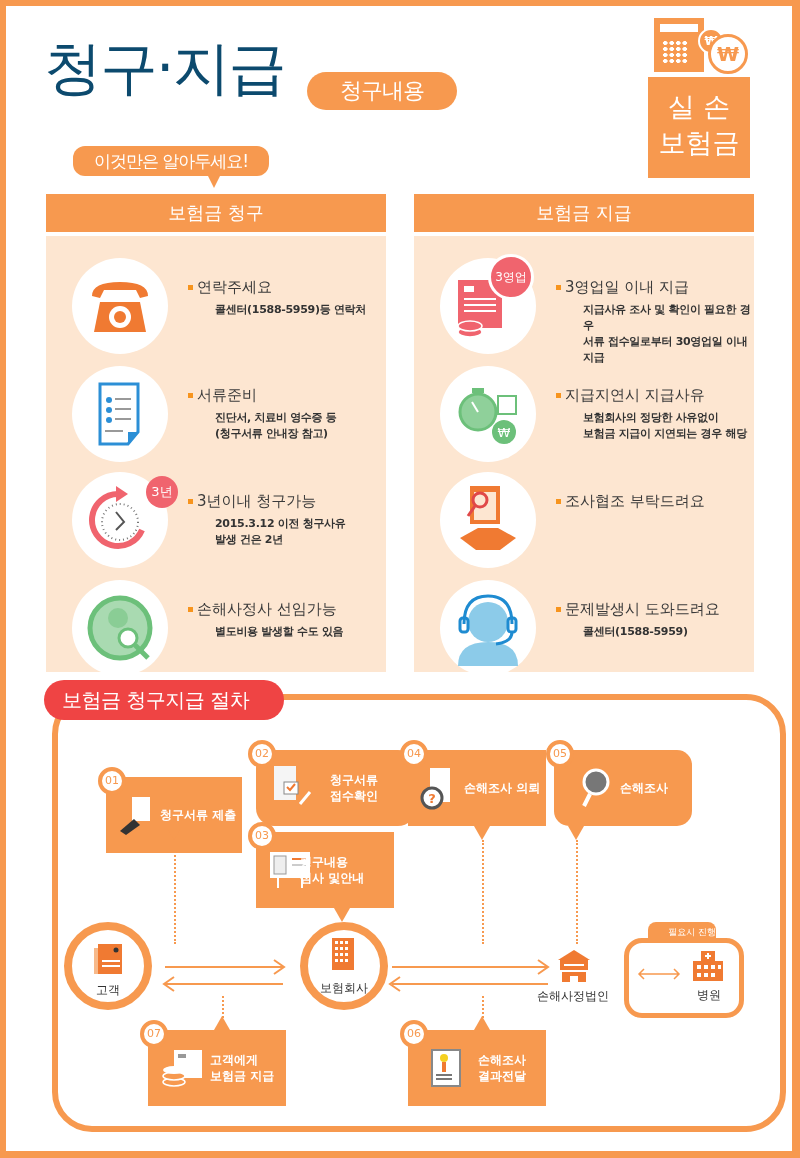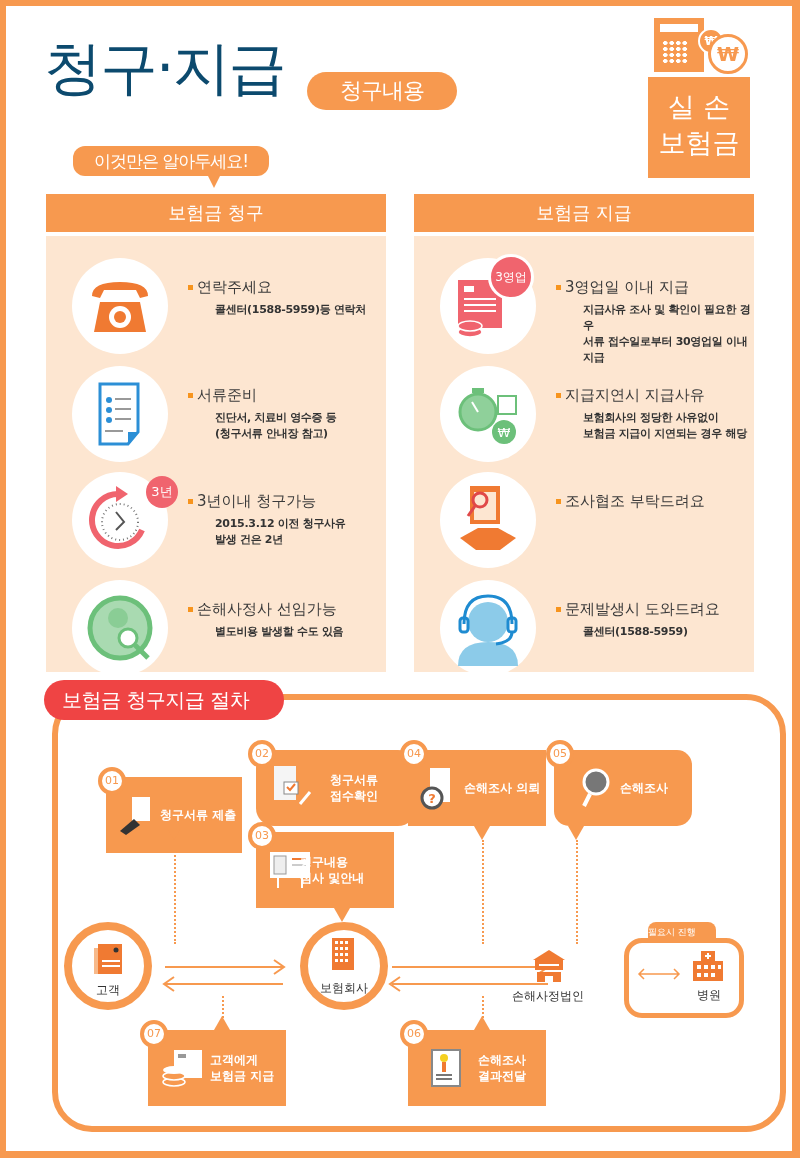--- a/index.html
+++ b/index.html
@@ -289,32 +289,32 @@
 
 <div class="abs arrow-line" style="left:392px; top:966px; width:156px;"></div>
 <svg class="abs" style="left:536px; top:958px;" width="14" height="18" viewBox="0 0 14 18">
     <path d="M2 2 L12 9 L2 16" fill="none" stroke="#f7994f" stroke-width="2"></path>
   </svg>
 <div class="abs arrow-line" style="left:392px; top:983px; width:156px;"></div>
 <svg class="abs" style="left:388px; top:975px;" width="14" height="18" viewBox="0 0 14 18">
     <path d="M12 2 L2 9 L12 16" fill="none" stroke="#f7994f" stroke-width="2"></path>
   </svg>
 
-<div class="abs" style="left:503px; top:948px; width:90px; height:60px;">
+<div class="abs" style="left:528px; top:948px; width:90px; height:60px;">
   <svg class="abs" style="left:28px; top:0;" width="36" height="36" viewBox="0 0 36 36">
       <path d="M2 12 L18 2 L34 12 Z" fill="#f07a32"></path>
       <rect x="4" y="12" width="28" height="10" fill="#f07a32"></rect>
       <rect x="8" y="16" width="20" height="2" fill="#fff"></rect>
       <rect x="6" y="24" width="24" height="10" fill="#f07a32"></rect>
       <rect x="14" y="28" width="8" height="6" fill="#fff"></rect>
     </svg>
   <div class="node-label" style="top:40px;">손해사정법인</div>
 </div>
 
-<div class="abs" style="left:648px; top:922px; width:68px; height:20px; background:#f7994f; border-radius:8px 8px 0 0; color:#fff; font-size:9px; text-align:left; line-height:20px;">필요시 진행</div>
+<div class="abs" style="left:648px; top:922px; width:68px; height:20px; background:#f7994f; border-radius:8px 8px 0 0; color:#fff; font-size:9px; text-align:right; line-height:20px;">필요시 진행</div>
 <div class="abs" style="left:624px; top:938px; width:120px; height:80px; border:5px solid #f7994f; border-radius:18px; background:#fff;">
   <svg class="abs" style="left:6px; top:24px;" width="48" height="14" viewBox="0 0 48 14">
       <path d="M4 7 H44 M9 2 L4 7 L9 12 M39 2 L44 7 L39 12" fill="none" stroke="#f7994f" stroke-width="1.5"></path>
     </svg>
   <svg class="abs" style="left:62px; top:6px;" width="34" height="34" viewBox="0 0 34 34">
       <rect x="10" y="2" width="14" height="10" fill="#f07a32"></rect>
       <path d="M17 4 V10 M14 7 H20" stroke="#fff" stroke-width="2"></path>
       <rect x="2" y="12" width="30" height="20" fill="#f07a32"></rect>
       <g fill="#fff">
         <rect x="6" y="16" width="4" height="4"></rect>

